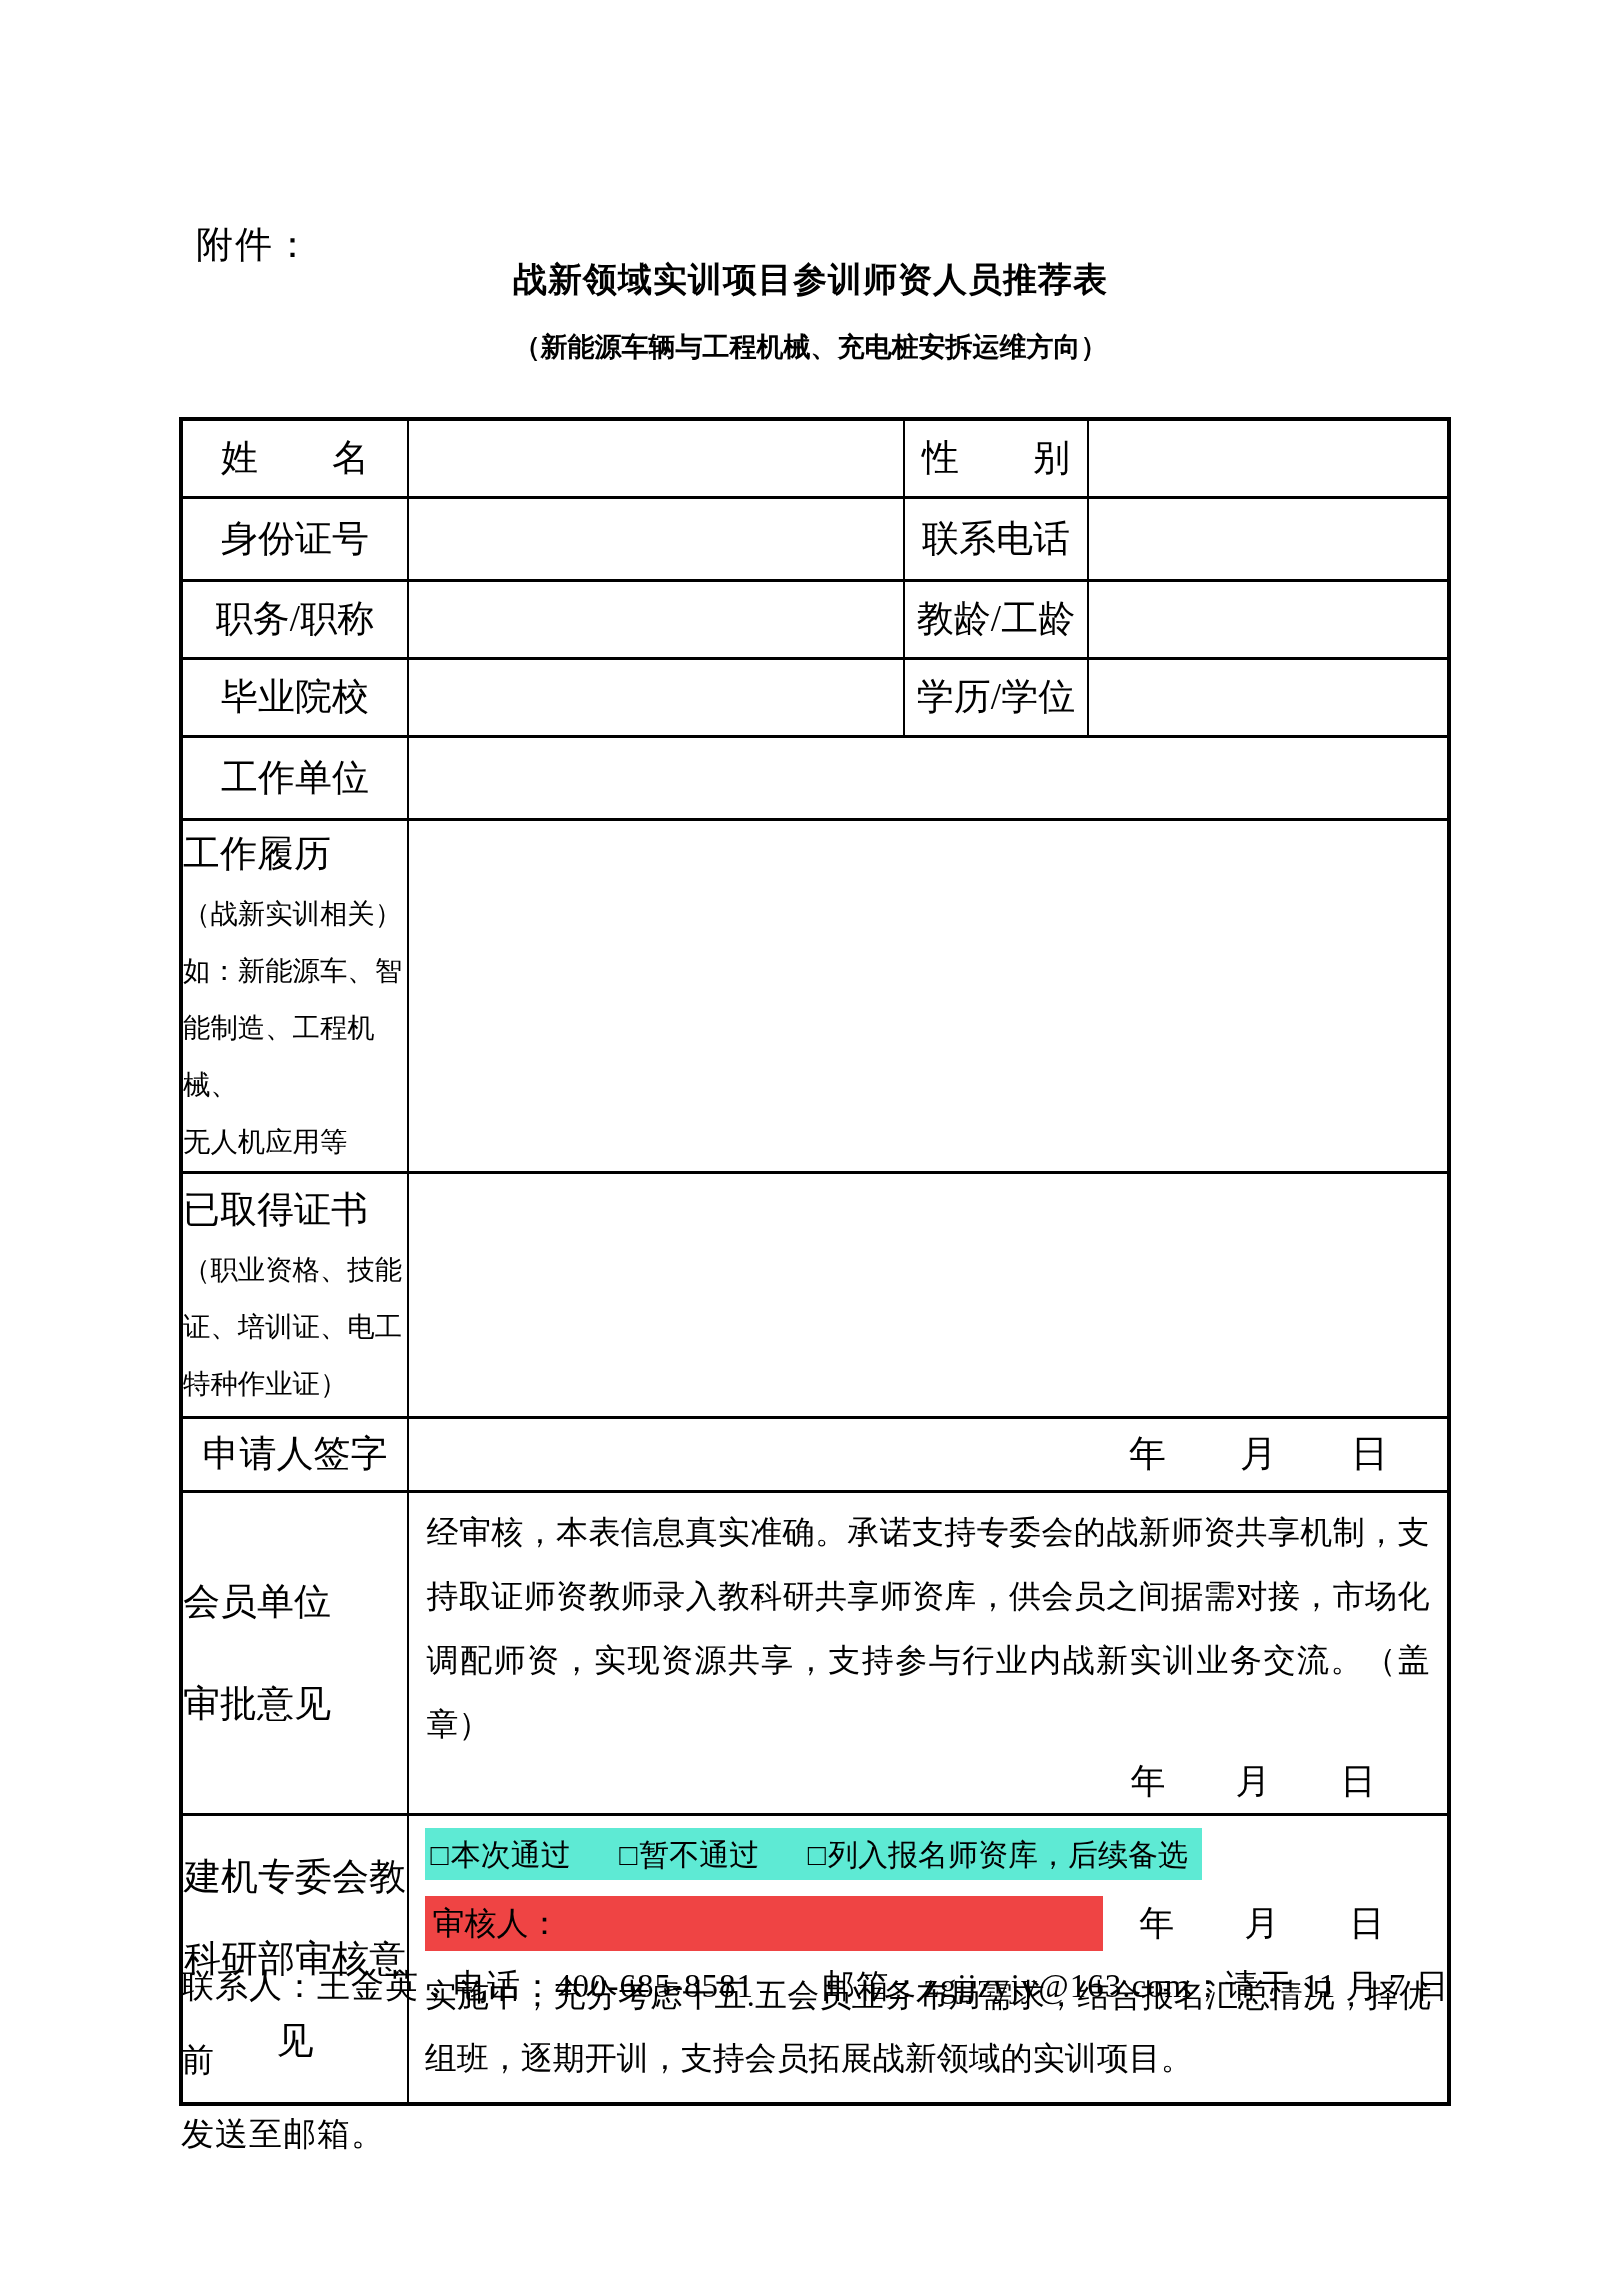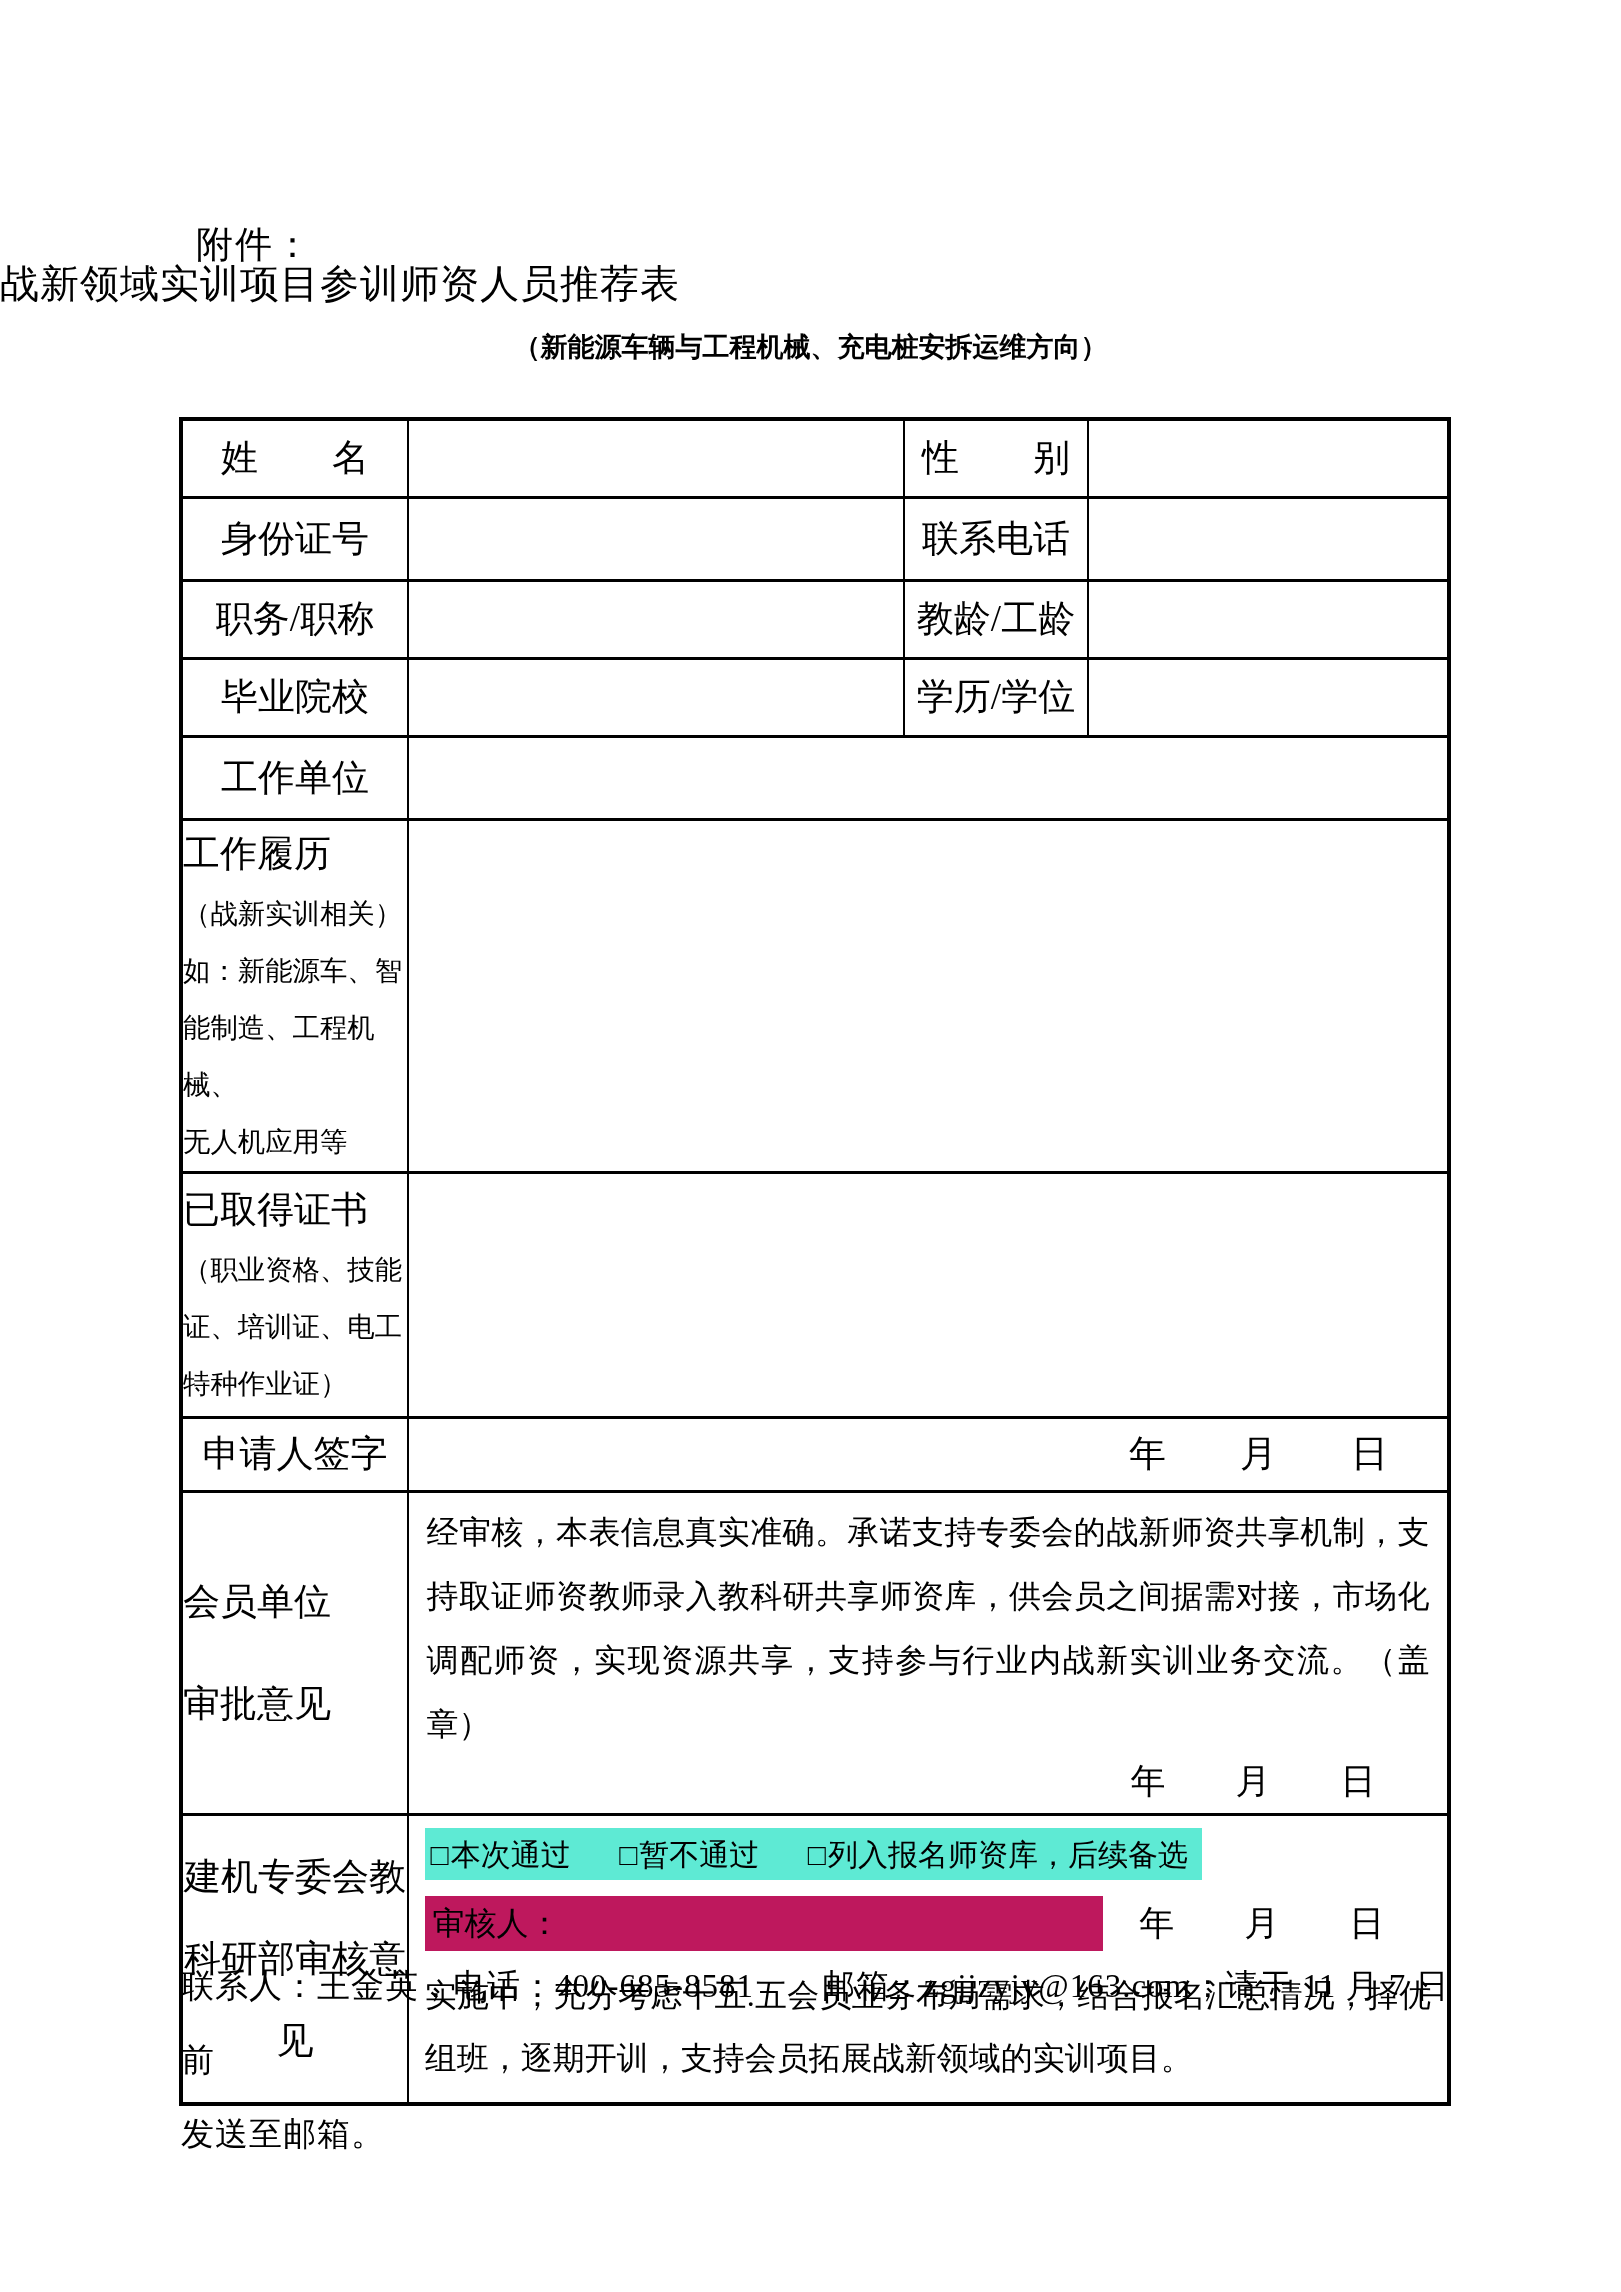--- a/index.html
+++ b/index.html
@@ -11,21 +11,21 @@
     background:#ffffff;
     color:#000;
     font-family:"Liberation Serif","DejaVu Serif",serif;
   }
   .attachment {
     position:absolute; left:196px; top:188px;
     font-size:37px; letter-spacing:2px;margin-top:32px;
   }
   .title {
     position:absolute; left:0; top:257px; width:100%;
-    text-align:left; font-weight:normal; font-size:39px; letter-spacing:1px;
+    text-align:center; font-weight:bold; font-size:34px; letter-spacing:1px;
   }
   .subtitle {
     position:absolute; left:0; top:329px; width:100%;
     text-align:center; font-weight:bold; font-size:27px;
   }
   table.form {
     position:absolute; left:179px; top:417px;
     width:1268px;
     border-collapse:collapse; table-layout:fixed;
     border:4.9px solid #000;
@@ -47,21 +47,21 @@
   .review-cell { padding:11.8px 15.7px; }
   .checkbox-line {
     display:inline-block; background:#5eead4;
     font-size:30px; padding:7.8px 13.7px 7.8px 5.9px; line-height:37px;
   }
   .checkbox-line .opt { margin-right:41px; white-space:nowrap; }
   .checkbox-line .opt:last-child { margin-right:0; }
   .checkbox-line .box { margin-right:2px; }
   .reviewer-line { display:flex; align-items:center; margin-top:15.7px; }
   .reviewer-field {
-    display:flex; background:#be185d; width:678px;
+    display:flex; background:#ef4444; width:678px;
     font-size:32px; padding:8.8px 7.8px; line-height:37px;
   }
   .reviewer-field .blank { flex:1; }
   .reviewer-line .date { margin-left:auto; font-size:35px; padding-right:47px; }
   .review-note {
     margin-top:13.7px; font-size:32px; line-height:63px;
     text-align:justify; text-justify:inter-ideograph;
   }
   .notes {
     position:absolute; left:181px; top:1949px; width:1274px;

